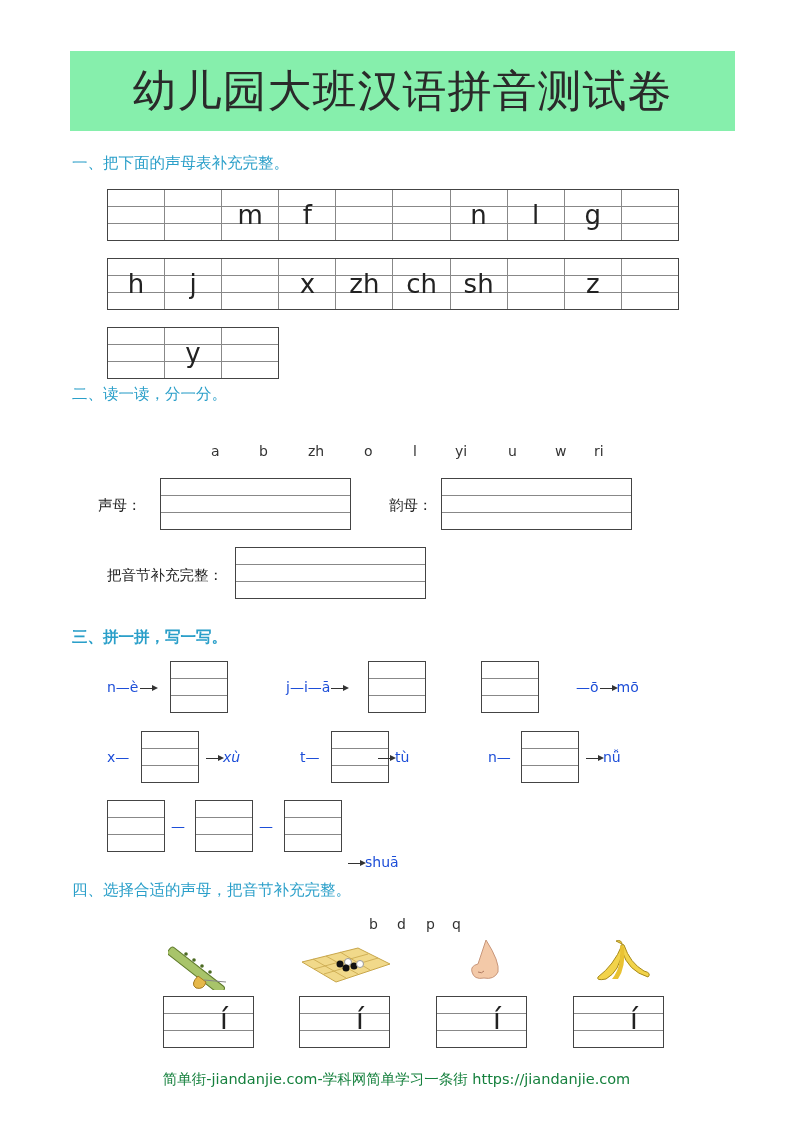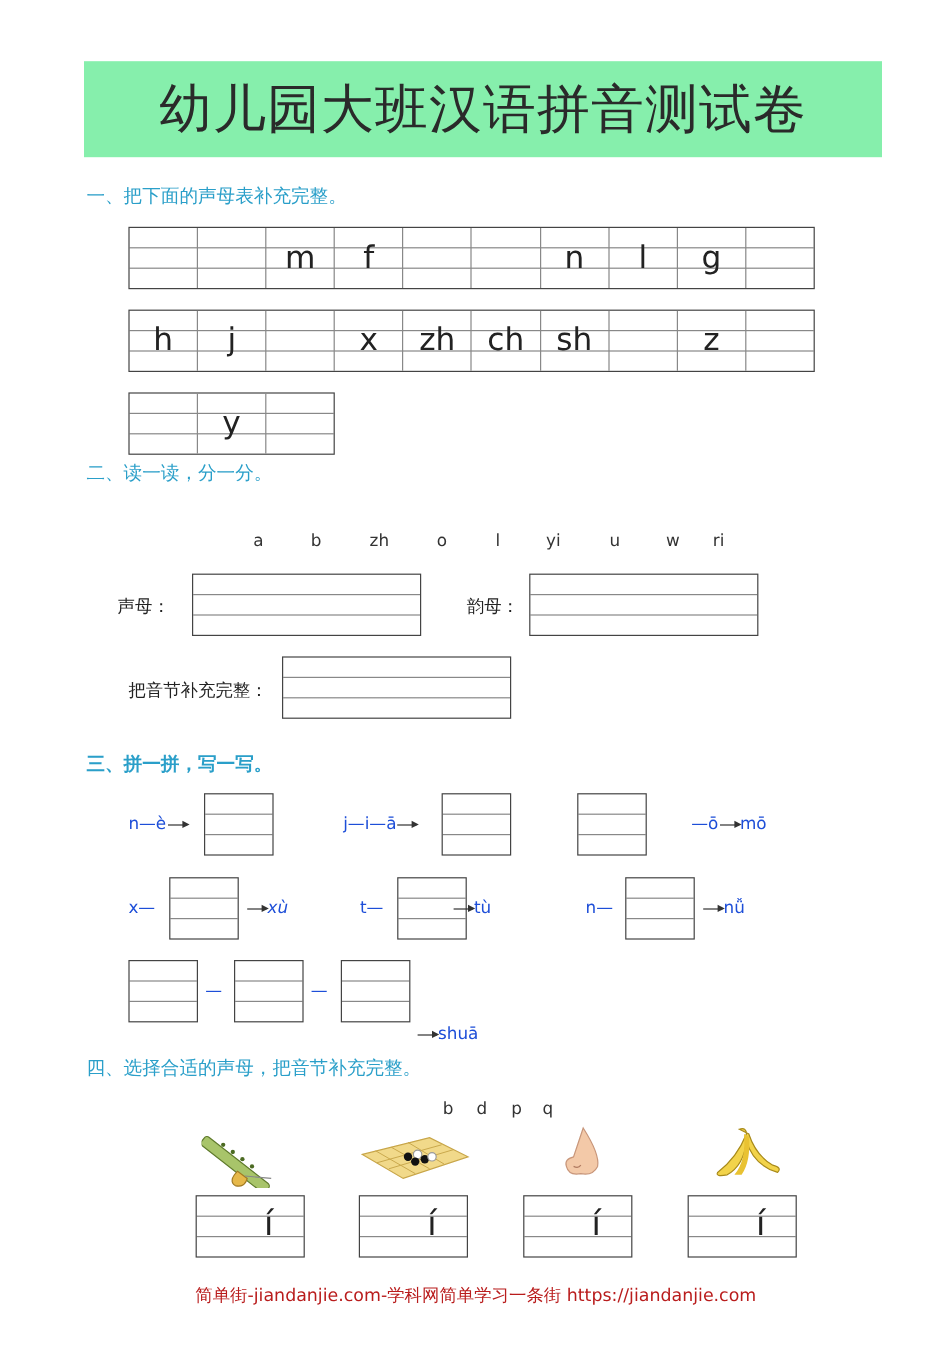--- a/index.html
+++ b/index.html
@@ -31,21 +31,21 @@
   .lbl { font-family: "DejaVu Serif", "Liberation Serif", serif; font-size: 14.5px; color: #222; white-space: nowrap; }
   .py { font-family: "DejaVu Sans", sans-serif; font-size: 14px; color: #1d4ed8; white-space: nowrap; }
   .box { border: 1.5px solid #444; box-sizing: border-box;
     background:
       linear-gradient(#888,#888) 0 33.3%/100% 1px no-repeat,
       linear-gradient(#888,#888) 0 66.6%/100% 1px no-repeat;
   }
   .arrow { display: inline-block; position: relative; width: 16px; height: 1px; background: #333; vertical-align: middle; margin: 0 1px; }
   .arrow::after { content: ""; position: absolute; right: -2px; top: -3px; border-left: 6px solid #333; border-top: 3.5px solid transparent; border-bottom: 3.5px solid transparent; }
   .ifig { position: absolute; font-family: "DejaVu Sans", sans-serif; font-size: 28px; color: #222; }
-  .footer { left: 0; width: 793px; top: 1070px; text-align: center; font-size: 14.5px; color: #b91c1c; font-family: "DejaVu Sans", sans-serif; }
+  .footer { left: 0; width: 793px; top: 1070px; text-align: center; font-size: 14.5px; color: #15803d; font-family: "DejaVu Sans", sans-serif; }
 </style>
 </head>
 <body>
 
 <div class="abs title-band">
   <div class="title">幼儿园大班汉语拼音测试卷</div>
 </div>
 
 <div class="abs section-head" style="top:153px;">一、把下面的声母表补充完整。</div>
 

